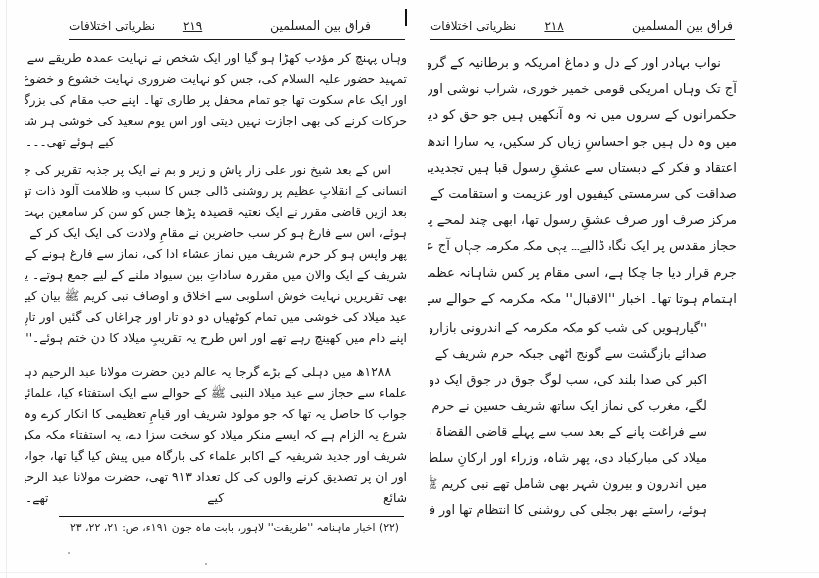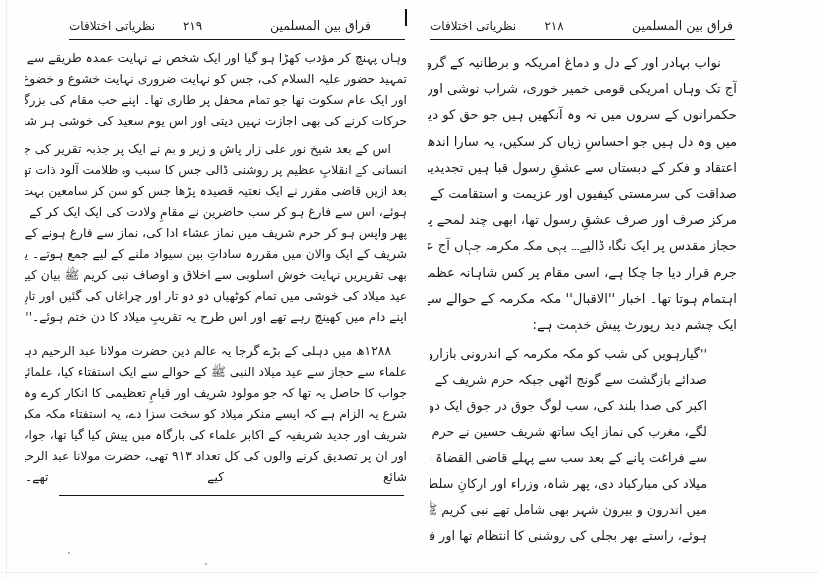--- a/index.html
+++ b/index.html
@@ -16,21 +16,21 @@
 
   .page{position:absolute;direction:rtl;}
   .page.left{left:25px;top:16px;width:382px;}
   .page.right{left:428px;top:16px;width:309px;}
 
   .running-head{display:flex;justify-content:space-between;align-items:baseline;
     font-size:12px;line-height:20px;color:#202020;}
   .page.left  .running-head{padding:0 36px 0 44px;}
   .page.right .running-head{padding:0 4px 0 2px;}
   .running-head .rh-title{font-size:12.5px;margin-left:40px;}
-  .running-head .rh-num{letter-spacing:2px;}
+  .running-head .rh-num{letter-spacing:2px;text-decoration:underline;}
 
   .rule{border-top:1.3px solid #1a1a1a;height:0;margin-top:3px;}
   .page.left  .rule{margin-left:3px;margin-right:2px;width:336px;margin-right:2px;margin-left:auto;margin-right:2px;}
   .page.left  .rule{margin:3px 2px 0 42px;}
   .page.right .rule{margin:3px 2px 0 2px;}
 
   .para{text-align:justify;}
   .tline{
     text-align:justify;text-align-last:justify;
     white-space:nowrap;overflow:hidden;
@@ -75,20 +75,21 @@
       <span class="rh-num">۲۱۹</span>
       <span class="rh-chapter">نظریاتی اختلافات</span>
     </header>
     <div class="rule"></div>
 
     <div class="para p1 end-left">
         <div class="tline">وہاں پہنچ کر مؤدب کھڑا ہو گیا اور ایک شخص نے نہایت عمدہ طریقے سے سیرت</div>
         <div class="tline">تمہید حضور علیہ السلام کی، جس کو نہایت ضروری نہایت خشوع و خضوع کے ساتھ پڑھتے رہے</div>
         <div class="tline">اور ایک عام سکوت تھا جو تمام محفل پر طاری تھا۔ اپنے حب مقام کی بزرگی کی</div>
         <div class="tline">حرکات کرنے کی بھی اجازت نہیں دیتی اور اس یوم سعید کی خوشی ہر شخص کو بے جان</div>
+        <div class="tline">کیے ہوئے تھی۔۔۔</div>
       </div>
     <div class="para p2 end-left indent-first">
         <div class="tline">اس کے بعد شیخ نور علی زار پاش و زیر و بم نے ایک پر جذبہ تقریر کی جس میں عالم</div>
         <div class="tline">انسانی کے انقلابِ عظیم پر روشنی ڈالی جس کا سبب وہ ظلامت آلود ذات تھی ﷺ</div>
         <div class="tline">بعد ازیں قاضی مقرر نے ایک نعتیہ قصیدہ پڑھا جس کو سن کر سامعین بہت متاثر</div>
         <div class="tline">ہوئے، اس سے فارغ ہو کر سب حاضرین نے مقامِ ولادت کی ایک ایک کر کے زیارت کی،</div>
         <div class="tline">پھر واپس ہو کر حرم شریف میں نماز عشاء ادا کی، نماز سے فارغ ہونے کے بعد سب حرم</div>
         <div class="tline">شریف کے ایک والان میں مقررہ ساداتِ بین سیواد ملنے کے لیے جمع ہوتے۔ یہاں</div>
         <div class="tline">بھی تقریریں نہایت خوش اسلوبی سے اخلاق و اوصاف نبی کریم ﷺ بیان کیے۔</div>
         <div class="tline">عید میلاد کی خوشی میں تمام کوٹھیاں دو دو تار اور چراغاں کی گئیں اور تارِ برقی ہر دل کو</div>
@@ -98,20 +99,21 @@
         <div class="tline">۱۲۸۸ھ میں دہلی کے بڑے گرجا یہ عالم دین حضرت مولانا عبد الرحیم دہلوی نے</div>
         <div class="tline">علماء سے حجاز سے عید میلاد النبی ﷺ کے حوالے سے ایک استفتاء کیا، علمائے حرمین نے</div>
         <div class="tline">جواب کا حاصل یہ تھا کہ جو مولود شریف اور قیامِ تعظیمی کا انکار کرے وہ بدعتی ہے، حالانکہ</div>
         <div class="tline">شرع یہ الزام ہے کہ ایسے منکر میلاد کو سخت سزا دے، یہ استفتاء مکہ مکرمہ، مدینہ منورہ، جدہ</div>
         <div class="tline">شریف اور جدید شریفیہ کے اکابر علماء کی بارگاہ میں پیش کیا گیا تھا، جواب دینے والے</div>
         <div class="tline">اور ان پر تصدیق کرنے والوں کی کل تعداد ۹۱۳ تھی، حضرت مولانا عبد الرحیم دہلوی نے</div>
         <div class="tline">شائع کیے تھے۔</div>
       </div>
 
     <div class="footnote-rule"></div>
+    <div class="footnote">(۲۲) اخبار ماہنامہ ''طریقت'' لاہور، بابت ماہ جون ۱۹۱ء، ص: ۲۱، ۲۲، ۲۳</div>
   </section>
 
   <section class="page right">
     <header class="running-head">
       <span class="rh-title">فراق بین المسلمین</span>
       <span class="rh-num">۲۱۸</span>
       <span class="rh-chapter">نظریاتی اختلافات</span>
     </header>
     <div class="rule"></div>
 
@@ -119,21 +121,20 @@
         <div class="tline">نواب بہادر اور کے دل و دماغ امریکہ و برطانیہ کے گروہ جا چکے ہیں، جہنمی جنگ کے بعد سے</div>
         <div class="tline">آج تک وہاں امریکی قومی خمیر خوری، شراب نوشی اور زناکاری کا ارتکاب کر رہے ہیں</div>
         <div class="tline">حکمرانوں کے سروں میں نہ وہ آنکھیں ہیں جو حق کو دیکھ سکیں اور نہ ان کے پہلو</div>
         <div class="tline">میں وہ دل ہیں جو احساسِ زیاں کر سکیں، یہ سارا اندھیر صرف اس لیے ہے کہ ان کے</div>
         <div class="tline">اعتقاد و فکر کے دبستاں سے عشقِ رسول قبا ہیں تجدیدیں نے اجال دیے ہیں، جبکہ حق و</div>
         <div class="tline">صداقت کی سرمستی کیفیوں اور عزیمت و استقامت کے حیرت انگیز ولولوں کا حقیقی</div>
         <div class="tline">مرکز صرف اور صرف عشقِ رسول تھا، ابھی چند لمحے پہلے کے سعودی عہدِ حکومت سے قبل کے</div>
         <div class="tline">حجاز مقدس پر ایک نگاہ ڈالیے۔۔۔ یہی مکہ مکرمہ جہاں آج عید میلاد النبی ﷺ کا جشن</div>
         <div class="tline">جرم قرار دیا جا چکا ہے، اسی مقام پر کس شاہانہ عظمت و شوکت سے جشنِ میلاد النبی کا</div>
         <div class="tline">اہتمام ہوتا تھا۔ اخبار ''الاقبال'' مکہ مکرمہ کے حوالے سے جشن عید میلاد النبی مکہ مکرمہ کی</div>
-        <div class="tline">ایک چشم دید رپورٹ پیش خدمت ہے:</div>
       </div>
     <div class="para quote">
         <div class="tline">''گیارہویں کی شب کو مکہ مکرمہ کے اندرونی بازاروں میں اس وقت آتشبازیوں کی</div>
         <div class="tline">صدائے بازگشت سے گونج اٹھی جبکہ حرم شریف کے مؤذن اعظم نے تکبیر تحریمہ کے لیے اللہ</div>
         <div class="tline">اکبر کی صدا بلند کی، سب لوگ جوق در جوق ایک دوسرے کو عید میلاد النبی پر مبارکباد دینے</div>
         <div class="tline">لگے، مغرب کی نماز ایک ساتھ شریف حسین نے حرم شریف کے مصلے پر ادا کی، نماز</div>
         <div class="tline">سے فراغت پانے کے بعد سب سے پہلے قاضی القضاۃ نے اپنے منصبی دستور سے شریف کو عید</div>
         <div class="tline">میلاد کی مبارکباد دی، پھر شاہ، وزراء اور ارکانِ سلطنت ایک عام مجمع کے ہمراہ جس</div>
         <div class="tline">میں اندرون و بیرون شہر بھی شامل تھے نبی کریم ﷺ کے مقامِ ولادت کی طرف روانہ</div>
         <div class="tline">ہوئے، راستے بھر بجلی کی روشنی کا انتظام تھا اور فانوس بردار اپنی رنگا رنگ برقی روشنی سے جگمگا رہے تھے، زائرین کا یہ مجمع</div>

